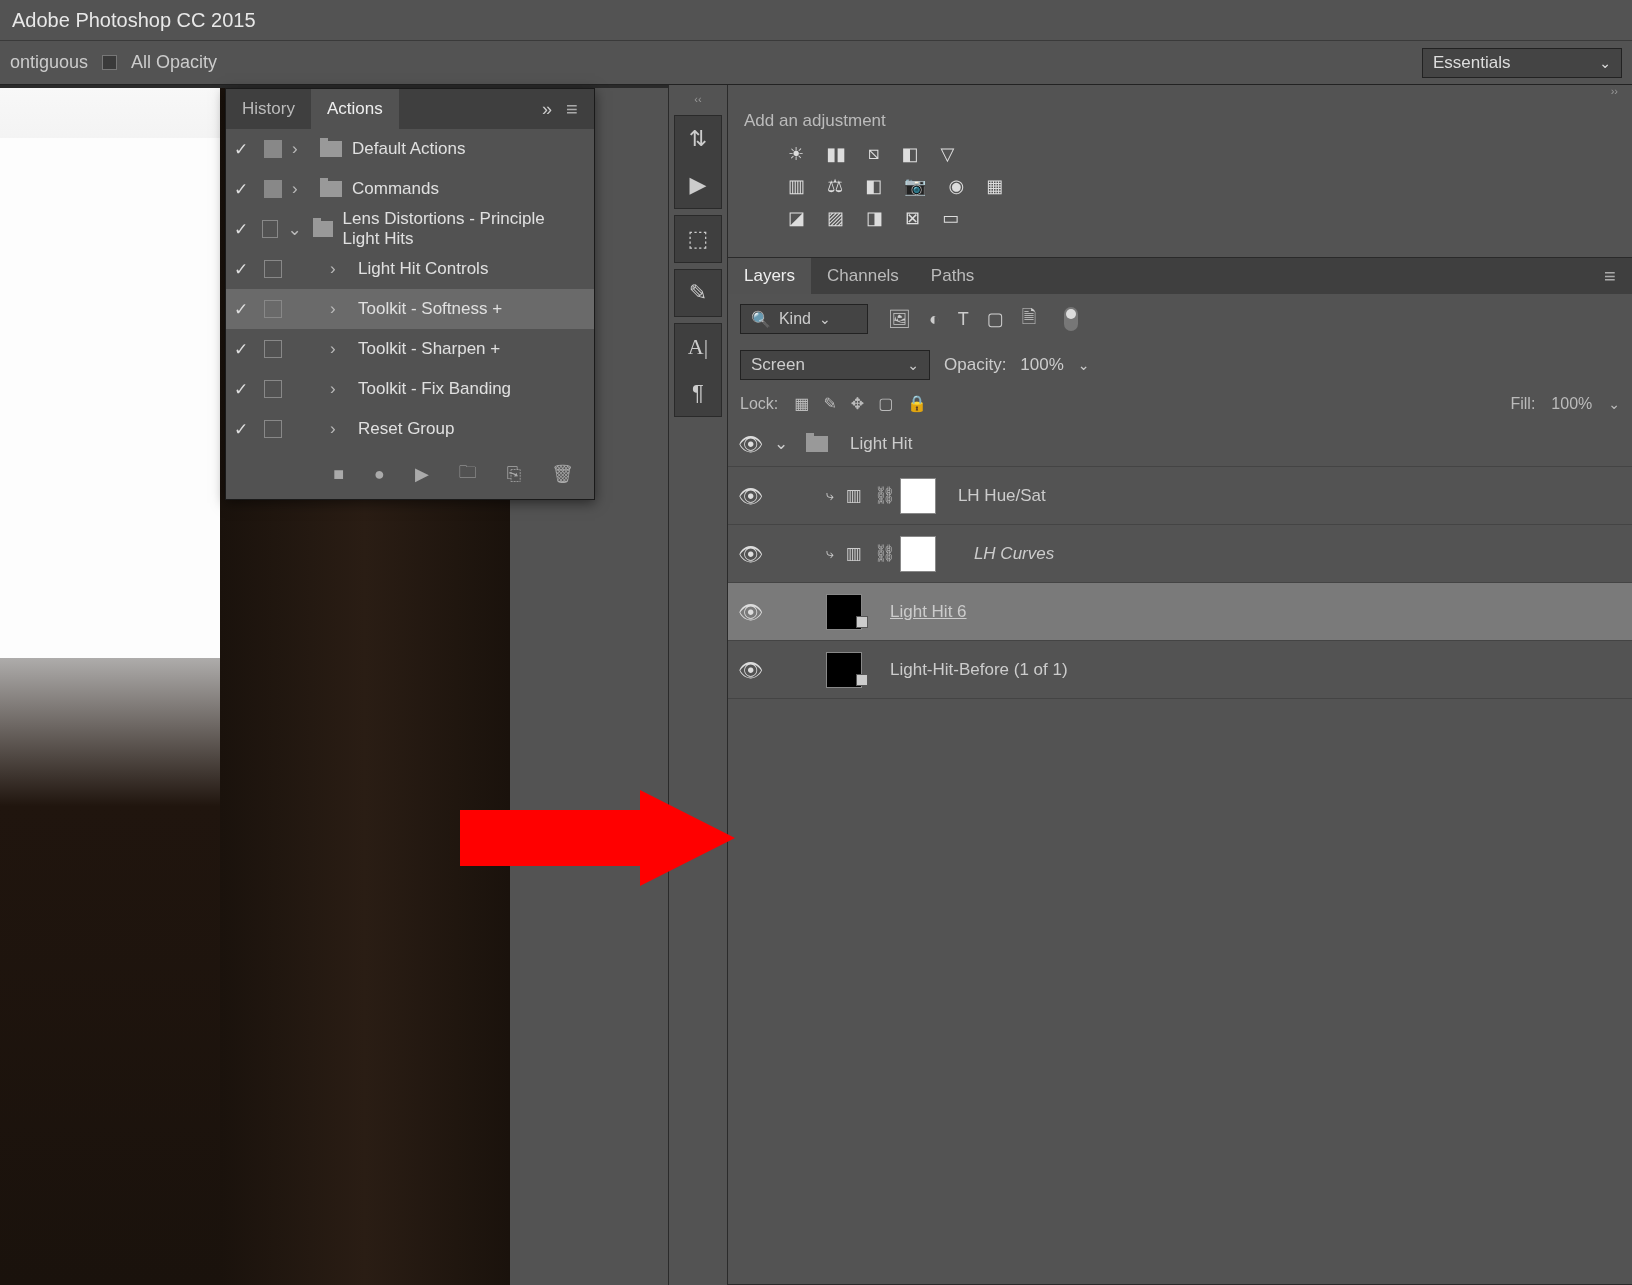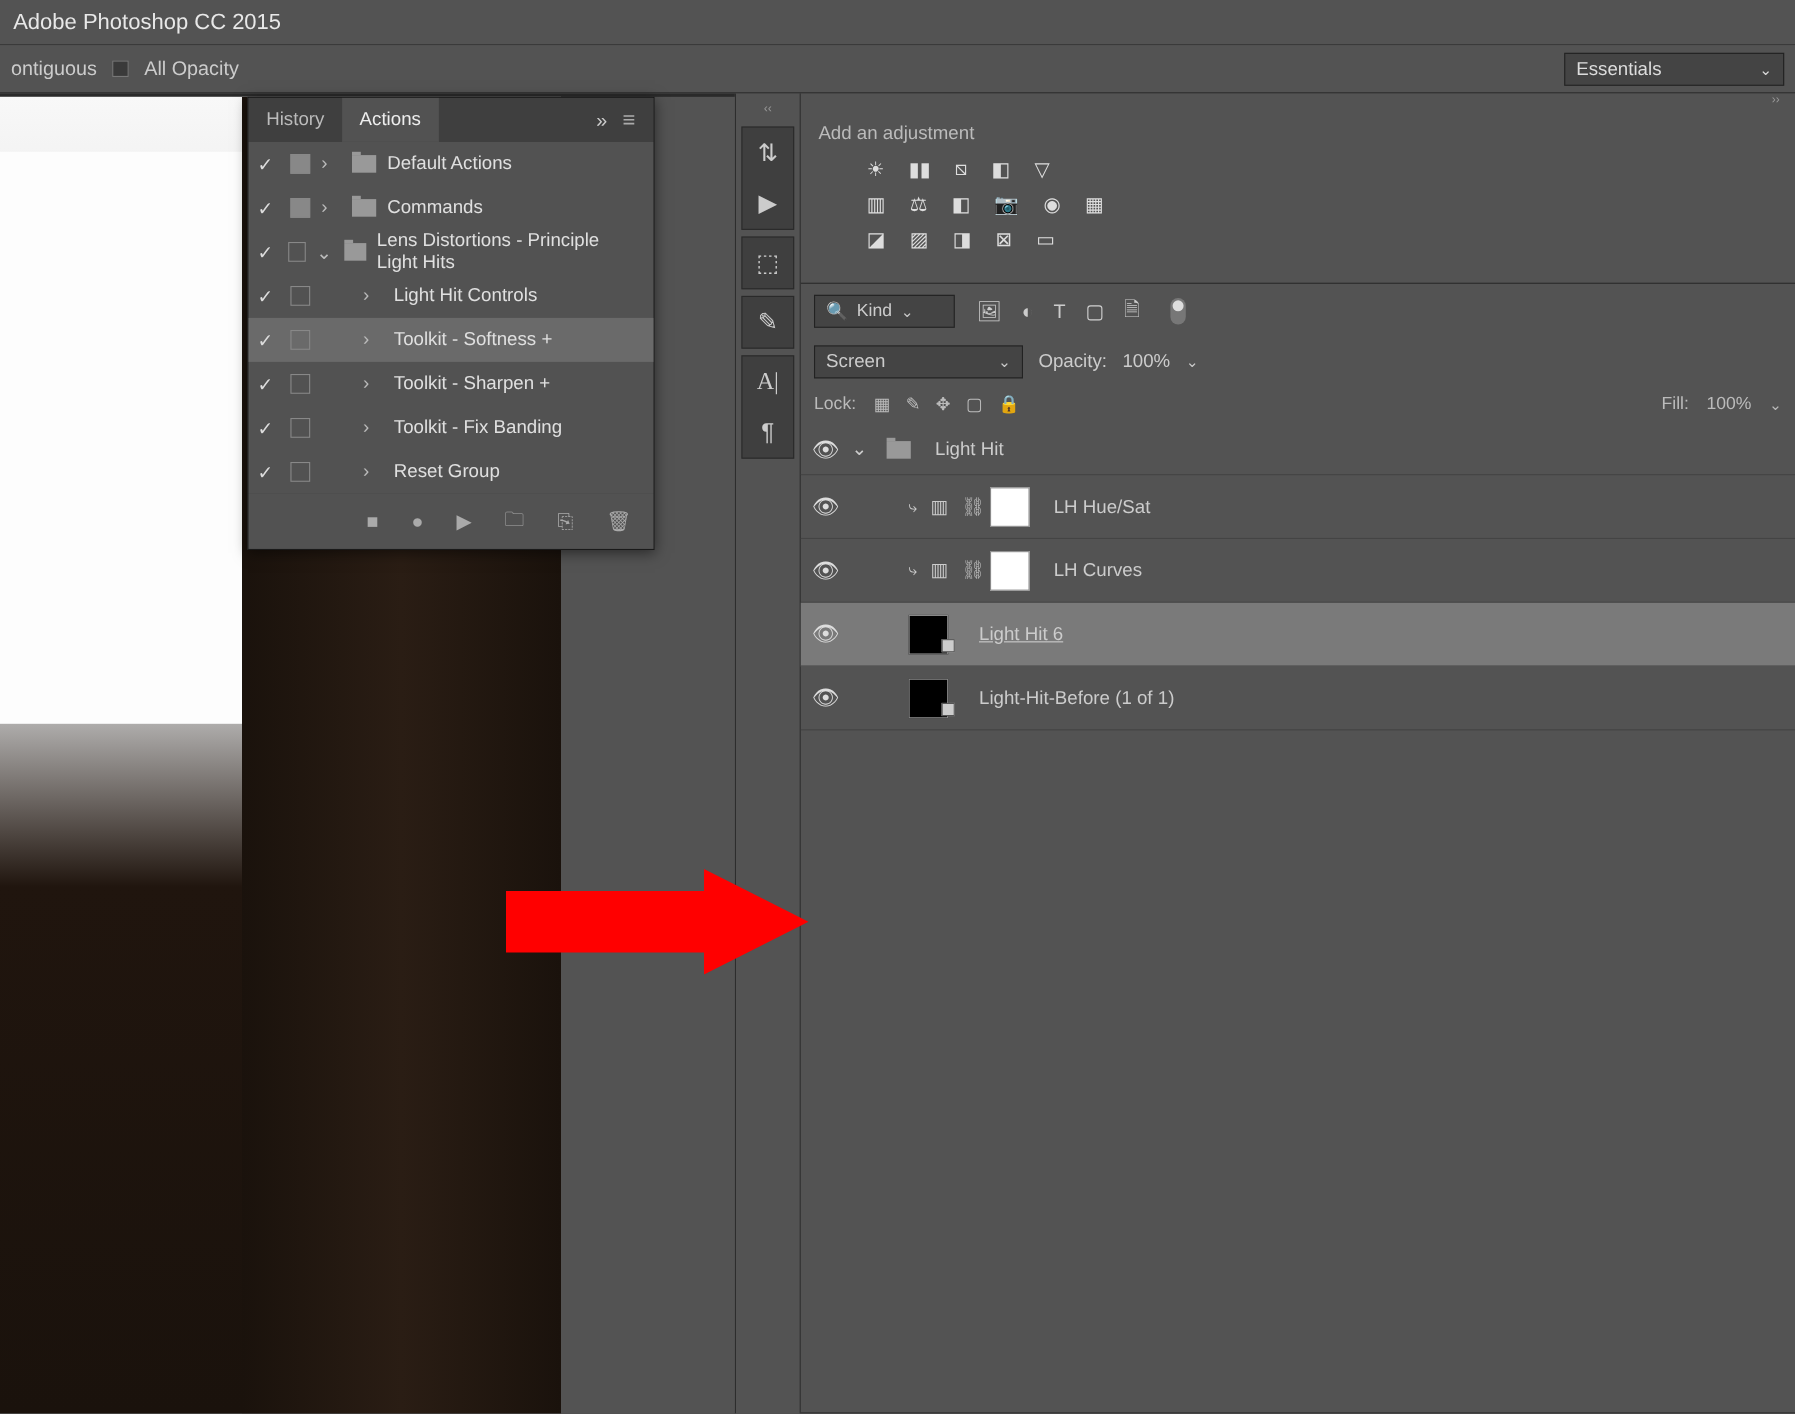--- a/index.html
+++ b/index.html
@@ -227,20 +227,28 @@
           <span>◪</span>
           <span>▨</span>
           <span>◨</span>
           <span>⊠</span>
           <span>▭</span>
         </div>
       </div>
     </div>
 
     <div class="panel-sec" style="flex:1;">
+      <div class="sec-tabs">
+        <div class="tab active">Layers</div>
+        <div class="tab">Channels</div>
+        <div class="tab">Paths</div>
+        <div class="tab-tail">
+            <span class="menu-burger"></span>
+          </div>
+      </div>
       <div class="layers-head">
         <div class="kind-sel">
           <span>🔍</span>
           <span>Kind</span>
           <span class="chev">⌄</span>
         </div>
         <div class="filter-icons">
           <span>🖼</span>
           <span>◐</span>
           <span>T</span>
@@ -287,21 +295,21 @@
             <span class="thumb white"></span>
             <span style="margin-left: 10px;">LH Hue/Sat</span>
           </div>
           <div class="layer-row">
             <span class="eye">👁</span>
             <span class="layer-indent"></span>
             <span style="font-size: 14px;">⤷</span>
             <span>▥</span>
             <span class="link">⛓</span>
             <span class="thumb white"></span>
-            <span style="margin-left: 10px;">LH Curves</span>
+            <span style="margin-left: 26px; font-style: italic;">LH Curves</span>
           </div>
           <div class="layer-row sel">
             <span class="eye">👁</span>
             <span class="layer-indent"></span>
             <span style="display: flex;">
               <span class="thumb"></span>
               <span class="smartbadge"></span>
             </span>
             <span style="margin-left: 10px; text-decoration: underline;">Light Hit 6</span>
           </div>

